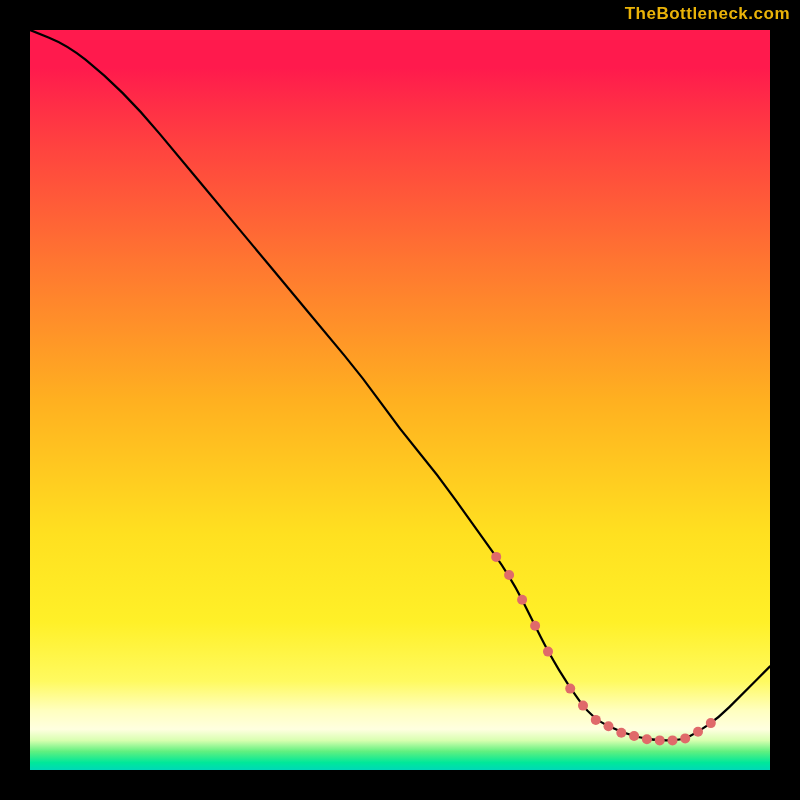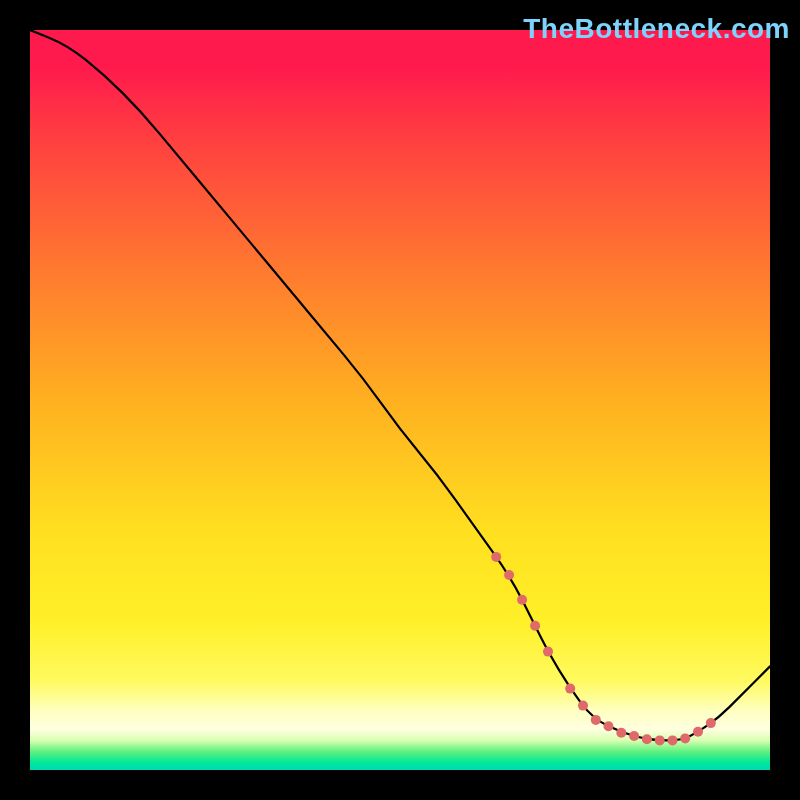--- a/index.html
+++ b/index.html
@@ -12,24 +12,24 @@
     font-family: Arial, Helvetica, sans-serif;
   }
   .frame {
     position: relative;
     width: 800px;
     height: 800px;
     background: #000;
   }
   .watermark {
     position: absolute;
-    top: 13px;
+    top: 4px;
     right: 10px;
-    color: #7dd3fc;
-    font-size: 28px;
+    color: #eab308;
+    font-size: 17px;
     font-weight: bold;
     letter-spacing: 0.5px;
     z-index: 5;
   }
   .gradient {
     position: absolute;
     left: 30px;
     top: 30px;
     width: 740px;
     height: 740px;

